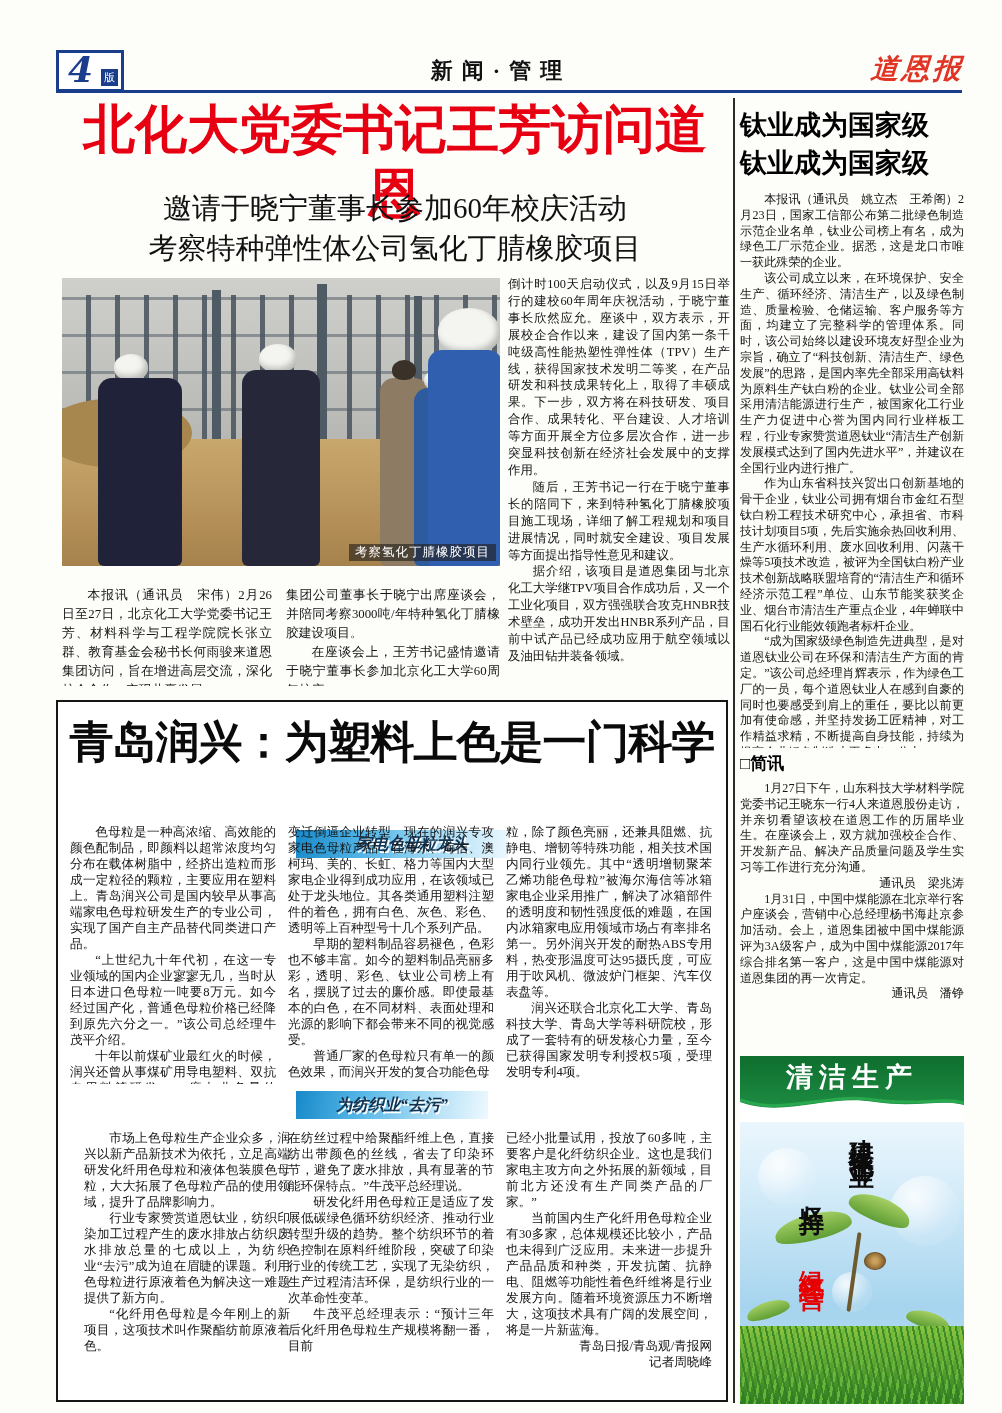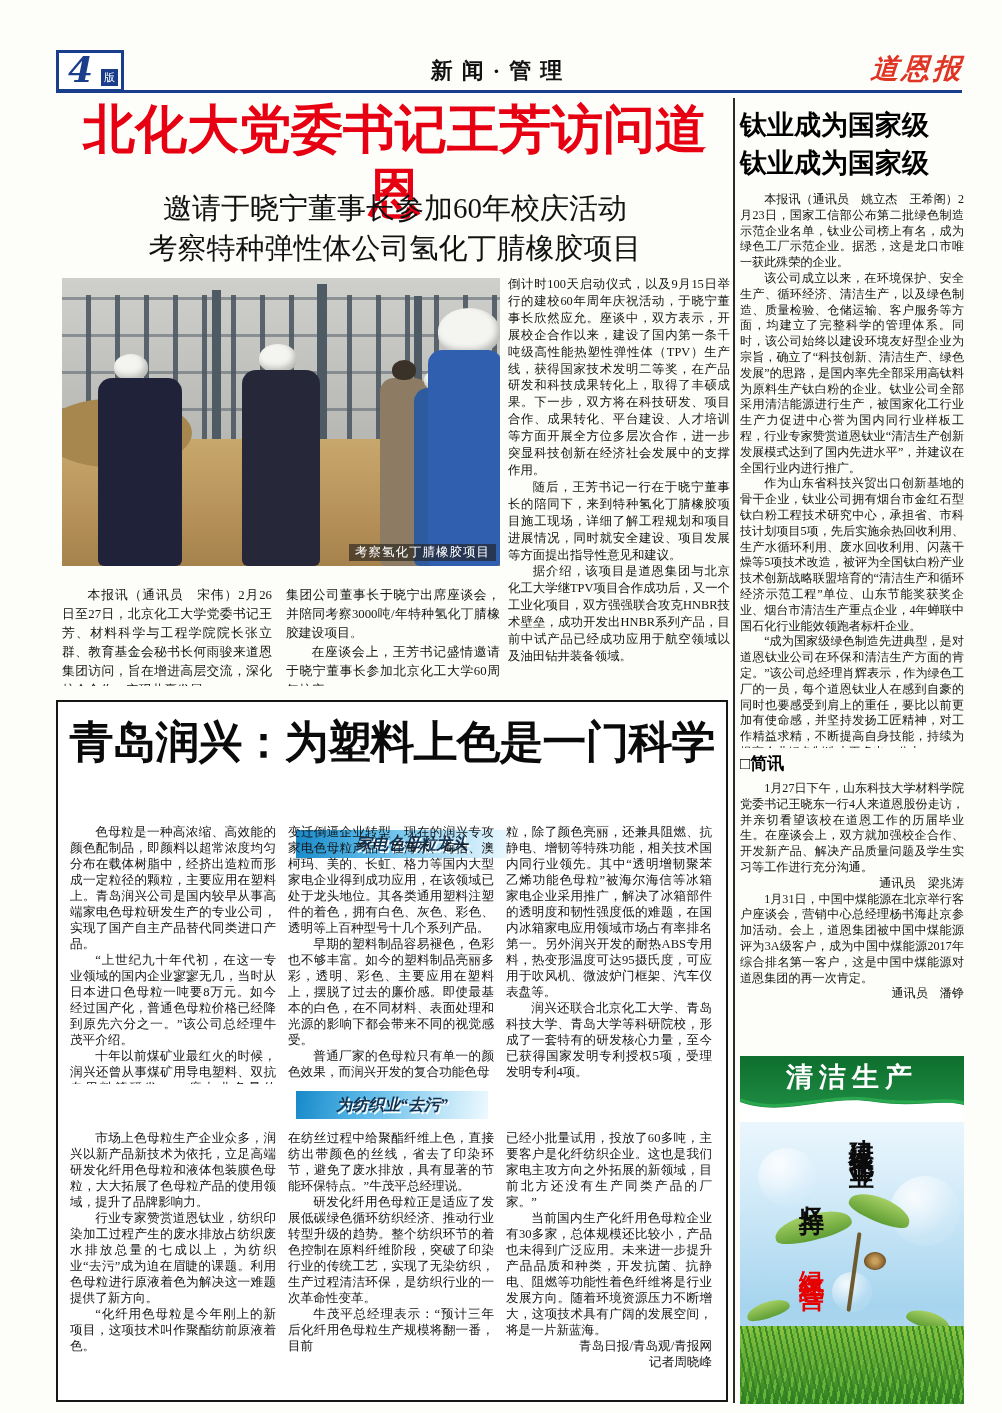--- a/index.html
+++ b/index.html
@@ -169,31 +169,31 @@
 
   <div class="abs banner" style="top:830px;padding-left:20px;">家电色母粒龙头</div>
 
   <div class="abs body-col a2col" style="left:70px;top:824px;">
     <p>色母粒是一种高浓缩、高效能的颜色配制品，即颜料以超常浓度均匀分布在载体树脂中，经挤出造粒而形成一定粒径的颗粒，主要应用在塑料上。青岛润兴公司是国内较早从事高端家电色母粒研发生产的专业公司，实现了国产自主产品替代同类进口产品。</p>
     <p>“上世纪九十年代初，在这一专业领域的国内企业寥寥无几，当时从日本进口色母粒一吨要8万元。如今经过国产化，普通色母粒价格已经降到原先六分之一。”该公司总经理牛茂平介绍。</p>
     <p>十年以前煤矿业最红火的时候，润兴还曾从事煤矿用导电塑料、双抗专用料等研发，一度占业务量的40%。行业</p>
   </div>
   <div class="abs body-col a2col" style="left:288px;top:824px;">
     <p class="cont">变迁倒逼企业转型，现在的润兴专攻家电色母粒产品，在海尔、海信、澳柯玛、美的、长虹、格力等国内大型家电企业得到成功应用，在该领域已处于龙头地位。其各类通用塑料注塑件的着色，拥有白色、灰色、彩色、透明等上百种型号十几个系列产品。</p>
-    <p>早期的塑料制品容易褪色，色彩也不够丰富。如今的塑料制品亮丽多彩，透明、彩色、主要应用在塑料上，摆脱了过去的廉价感。即使最基本的白色，在不同材料、表面处理和光源的影响下都会带来不同的视觉感受。</p>
+    <p>早期的塑料制品容易褪色，色彩也不够丰富。如今的塑料制品亮丽多彩，透明、彩色、钛业公司榜上有名，摆脱了过去的廉价感。即使最基本的白色，在不同材料、表面处理和光源的影响下都会带来不同的视觉感受。</p>
     <p>普通厂家的色母粒只有单一的颜色效果，而润兴开发的复合功能色母</p>
   </div>
   <div class="abs body-col a2col" style="left:506px;top:824px;">
     <p class="cont">粒，除了颜色亮丽，还兼具阻燃、抗静电、增韧等特殊功能，相关技术国内同行业领先。其中“透明增韧聚苯乙烯功能色母粒”被海尔海信等冰箱家电企业采用推广，解决了冰箱部件的透明度和韧性强度低的难题，在国内冰箱家电应用领域市场占有率排名第一。另外润兴开发的耐热ABS专用料，热变形温度可达95摄氏度，可应用于吹风机、微波炉门框架、汽车仪表盘等。</p>
     <p>润兴还联合北京化工大学、青岛科技大学、青岛大学等科研院校，形成了一套特有的研发核心力量，至今已获得国家发明专利授权5项，受理发明专利4项。</p>
   </div>
 
   <div class="abs banner" style="top:1091px;">为纺织业“去污”</div>
 
-  <div class="abs body-col a2col" style="left:70px;top:1130px;height:264px;">
+  <div class="abs body-col a2col" style="left:84px;top:1130px;height:264px;">
     <p>市场上色母粒生产企业众多，润兴以新产品新技术为依托，立足高端研发化纤用色母粒和液体包装膜色母粒，大大拓展了色母粒产品的使用领域，提升了品牌影响力。</p>
     <p>行业专家赞赏道恩钛业，纺织印染加工过程产生的废水排放占纺织废水排放总量的七成以上，为纺织业“去污”成为迫在眉睫的课题。利用色母粒进行原液着色为解决这一难题提供了新方向。</p>
     <p>“化纤用色母粒是今年刚上的新项目，这项技术叫作聚酯纺前原液着色。</p>
   </div>
   <div class="abs body-col a2col" style="left:288px;top:1130px;height:264px;">
     <p class="cont">在纺丝过程中给聚酯纤维上色，直接纺出带颜色的丝线，省去了印染环节，避免了废水排放，具有显著的节能环保特点。”牛茂平总经理说。</p>
     <p>研发化纤用色母粒正是适应了发展低碳绿色循环纺织经济、推动行业转型升级的趋势。整个纺织环节的着色控制在原料纤维阶段，突破了印染行业的传统工艺，实现了无染纺织，生产过程清洁环保，是纺织行业的一次革命性变革。</p>
     <p>牛茂平总经理表示：“预计三年后化纤用色母粒生产规模将翻一番，目前</p>
   </div>
   <div class="abs body-col a2col" style="left:506px;top:1130px;height:264px;">

